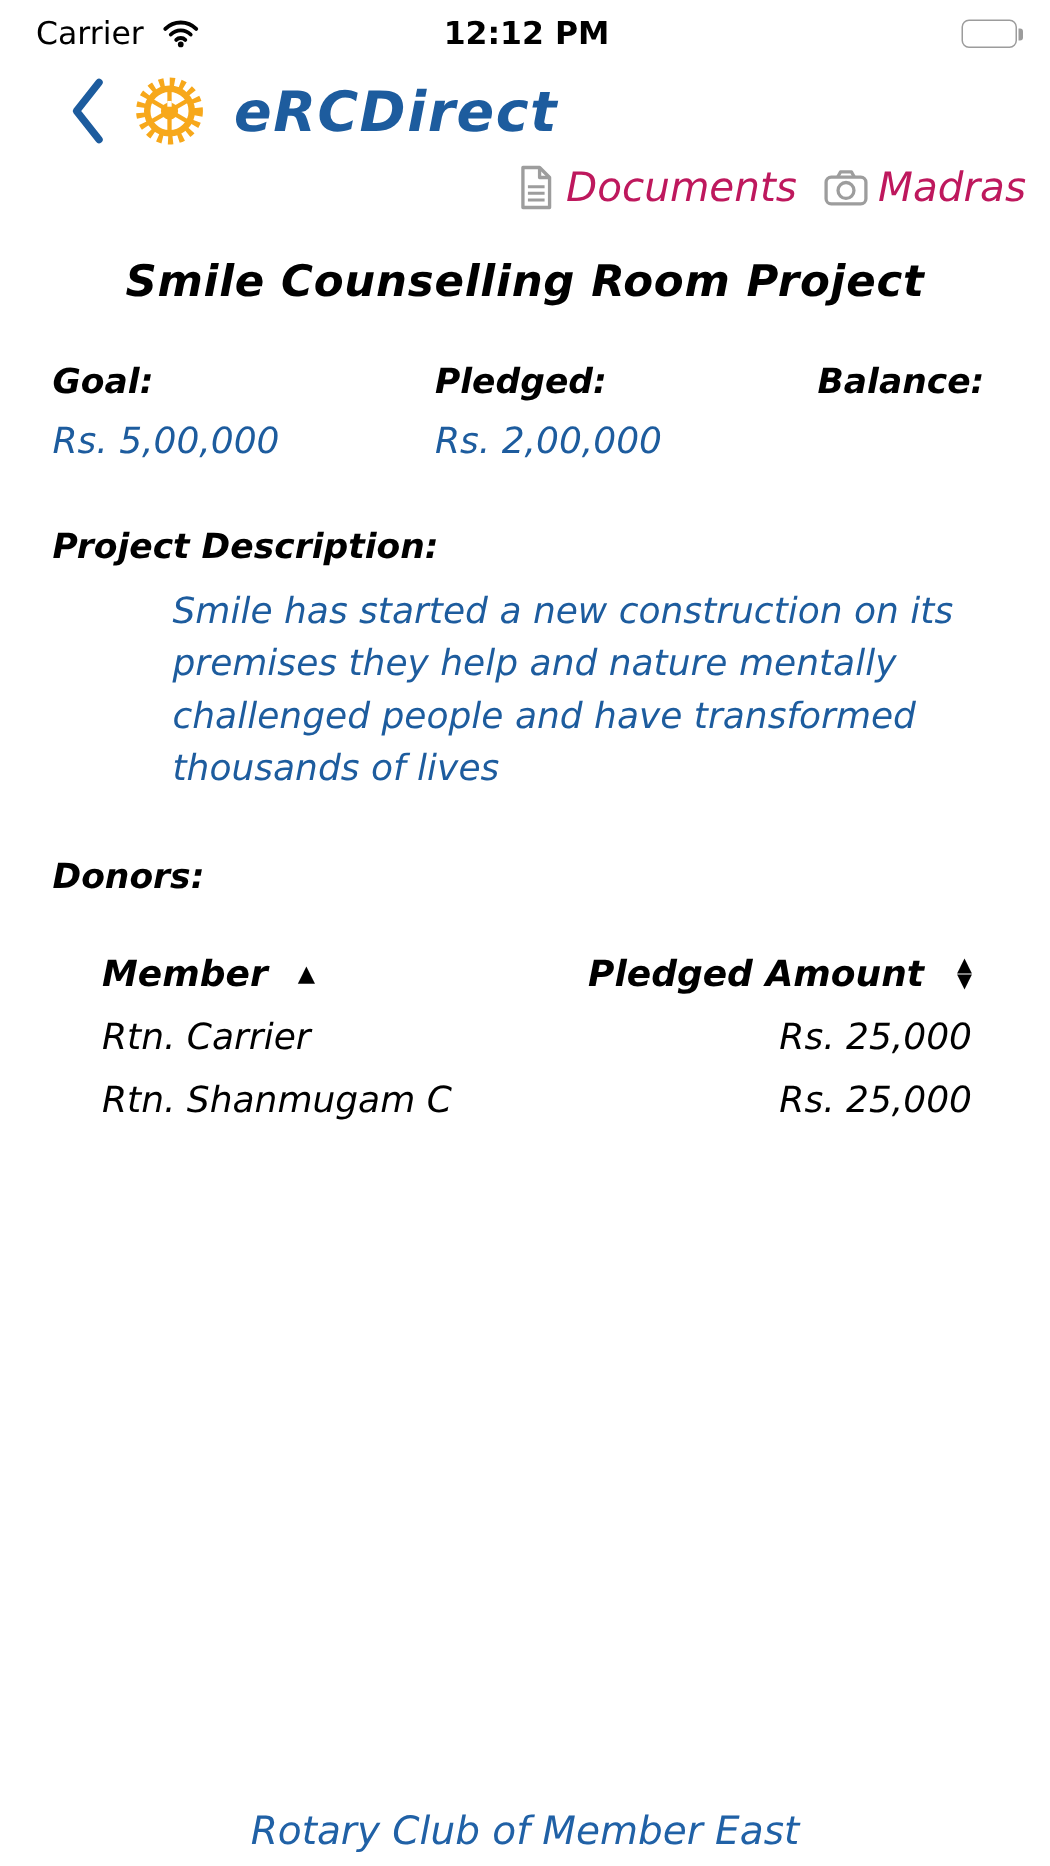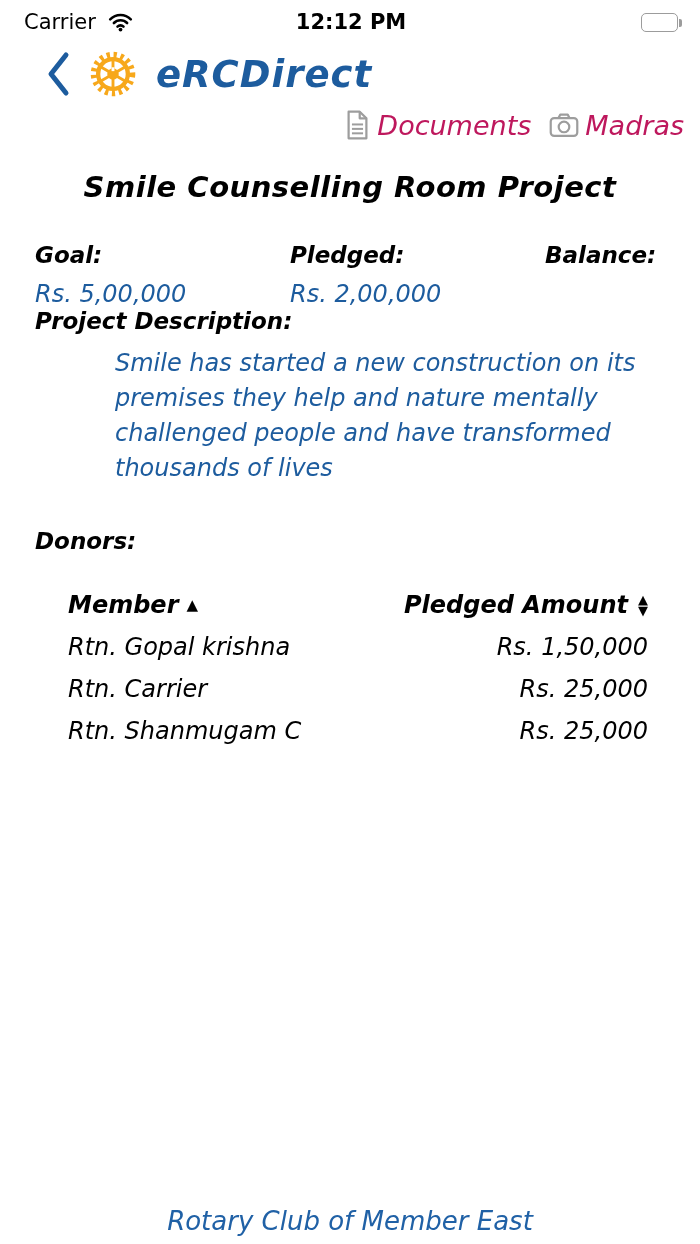--- a/index.html
+++ b/index.html
@@ -66,41 +66,41 @@
   }
   .stats {
     display: grid;
     grid-template-columns: 255px 255px 1fr;
     padding: 0 20px 0 35px;
     margin-top: 38px;
   }
   .stat-label { font-size: 23px; font-weight: 600; font-style: italic; }
   .stat-value { margin-top: 12px; font-size: 24px; font-style: italic; color: #1d5c9e; }
   .section-label { font-size: 23px; font-weight: 600; font-style: italic; padding-left: 35px; }
-  .desc-label { }
+  .desc-label { margin-top: 44px; }
   .desc-text {
     margin: 12px 30px 0 115px;
     font-size: 24px;
     font-style: italic;
     line-height: 35px;
     color: #1d5c9e;
   }
   .donors-label { margin-top: 42px; }
   
   .donor-table { margin: 30px 52px 0 68px; }
   .donor-header, .donor-row {
     display: flex;
     justify-content: space-between;
     align-items: center;
     height: 42px;
     font-size: 24px;
     font-style: italic;
   }
   .donor-header { font-weight: 600; }
-  .th { display: flex; align-items: center; gap: 8px; cursor: pointer; }
+  .th { display: flex; align-items: center; gap: 20px; cursor: pointer; }
   .sort-asc { font-size: 15px; font-style: normal; line-height: 15px; }
   .sort-both { display: flex; flex-direction: column; font-size: 13px; font-style: normal; line-height: 11px; margin-left: 2px; }
   .donor-member { text-align: left; }
   .donor-amount { text-align: right; }
   
   .footer {
     position: absolute;
     left: 0; right: 0;
     bottom: 8px;
     text-align: center;
@@ -214,24 +214,20 @@
     </span>
     <span class="th">
       <span>Pledged Amount</span>
       <span class="sort-both">
         <span>▲</span>
         <span>▼</span>
       </span>
     </span>
   </div>
   <div class="donor-row">
-    <span class="donor-member">Rtn. Gopal krishna</span>
-    <span class="donor-amount">Rs. 1,50,000</span>
-  </div>
-  <div class="donor-row">
     <span class="donor-member">Rtn. Carrier</span>
     <span class="donor-amount">Rs. 25,000</span>
   </div>
   <div class="donor-row">
     <span class="donor-member">Rtn. Shanmugam C</span>
     <span class="donor-amount">Rs. 25,000</span>
   </div>
 </div>
 
 <div class="footer">Rotary Club of Member East</div>

